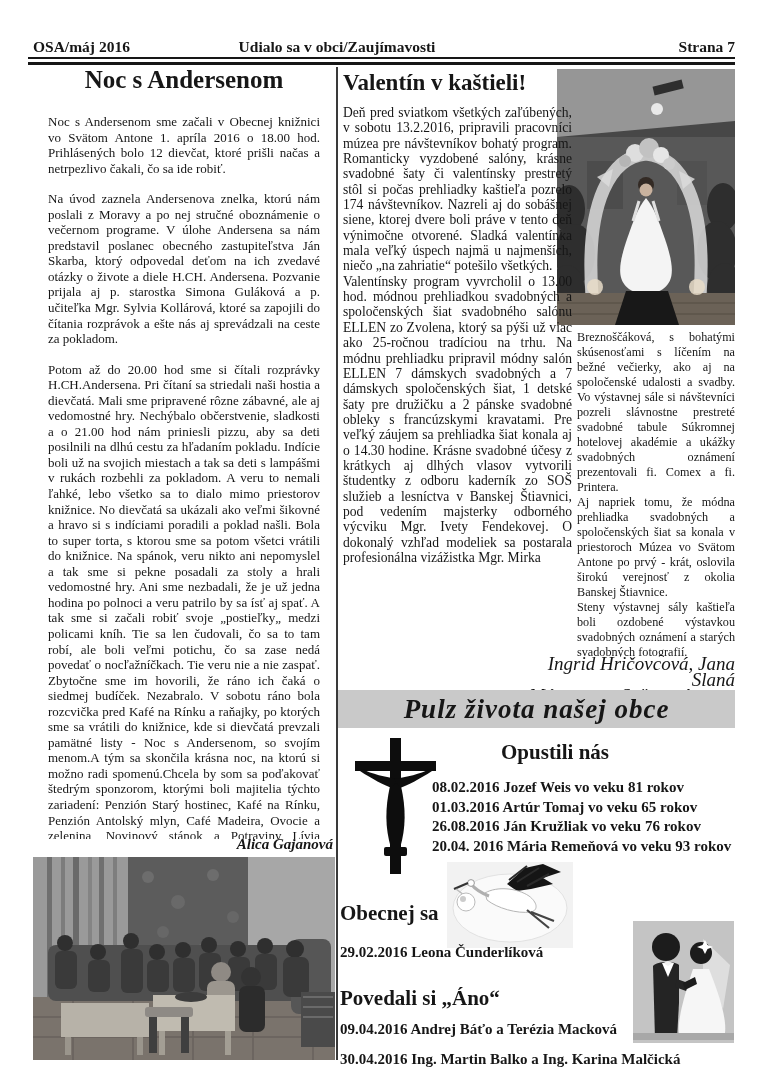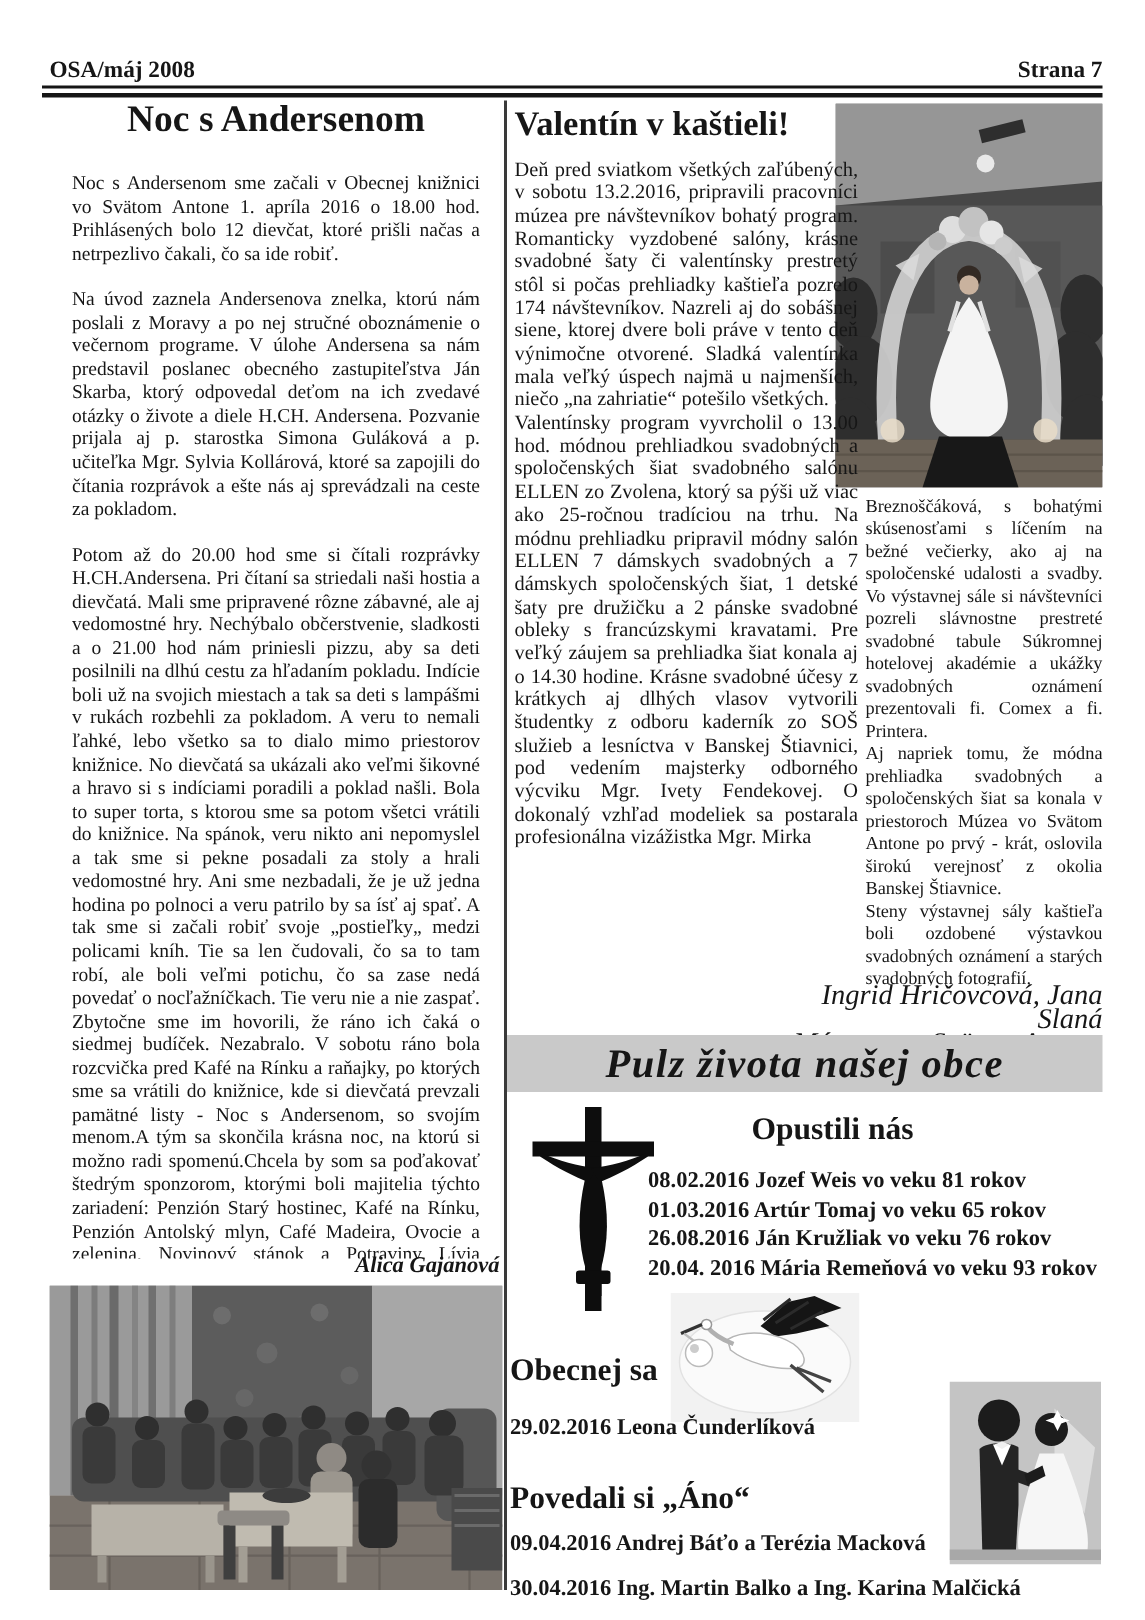--- a/index.html
+++ b/index.html
@@ -39,21 +39,22 @@
   .deaths-list{left:432px;top:778px;line-height:19.5px;}
   .births-list{left:340px;top:944px;}
   .weddings-list{left:340px;top:1014px;line-height:30px;}
   .photo{display:block;}
 </style>
 </head>
 <body>
 
 <div class="page">
 
-  <div class="abs hdr" style="left:33px;top:38px;">OSA/máj 2008</div>
+  <div class="abs hdr" style="left:33px;top:38px;">OSA/máj 2016</div>
+  <div class="abs hdr" style="left:187px;top:38px;width:300px;text-align:center;">Udialo sa v obci/Zaujímavosti</div>
   <div class="abs hdr" style="right:28px;top:38px;">Strana 7</div>
   <div class="abs rule" style="left:28px;top:57px;width:707px;height:2px;"></div>
   <div class="abs rule" style="left:28px;top:62px;width:707px;height:3px;"></div>
   <div class="abs vrule" style="left:336px;top:67px;width:2px;height:993px;"></div>
 
   <div class="abs art-title left-title">Noc s Andersenom</div>
   <div class="abs left-body">
     <p>Noc s Andersenom sme začali v Obecnej knižnici vo Svätom Antone 1. apríla 2016  o 18.00 hod. Prihlásených bolo 12 dievčat, ktoré prišli načas a netrpezlivo čakali, čo sa ide robiť.</p>
     <p>Na úvod zaznela Andersenova znelka, ktorú nám poslali z Moravy a po nej stručné oboznámenie o večernom programe. V úlohe Andersena sa nám predstavil poslanec obecného zastupiteľstva Ján Skarba, ktorý odpovedal deťom na ich zvedavé otázky o živote a diele H.CH. Andersena. Pozvanie prijala aj p. starostka Simona Guláková a p. učiteľka Mgr. Sylvia Kollárová, ktoré sa zapojili do čítania rozprávok a ešte nás aj sprevádzali na ceste za pokladom.</p>
     <p>Potom až do 20.00 hod sme si čítali rozprávky H.CH.Andersena. Pri čítaní sa striedali naši hostia a dievčatá. Mali sme pripravené rôzne zábavné, ale aj vedomostné hry. Nechýbalo občerstvenie, sladkosti a o 21.00 hod nám priniesli pizzu, aby sa deti posilnili na dlhú cestu za hľadaním pokladu. Indície boli už na svojich miestach a tak sa deti s lampášmi v rukách rozbehli za pokladom. A veru to nemali ľahké, lebo všetko sa to dialo mimo priestorov knižnice. No dievčatá sa ukázali ako veľmi šikovné a hravo si s indíciami poradili a poklad našli. Bola to super torta, s ktorou sme sa potom všetci vrátili do knižnice. Na spánok, veru nikto ani nepomyslel a tak sme si pekne posadali za stoly a hrali vedomostné hry. Ani sme nezbadali, že je už jedna hodina po polnoci a veru patrilo by sa ísť aj spať. A tak sme si začali robiť svoje „postieľky„ medzi policami kníh. Tie sa len čudovali, čo sa to tam robí, ale boli veľmi potichu, čo sa zase nedá povedať o nocľažníčkach. Tie veru nie a nie zaspať. Zbytočne sme im hovorili, že ráno ich čaká o siedmej budíček. Nezabralo. V sobotu ráno bola rozcvička pred Kafé na Rínku a raňajky, po ktorých sme sa vrátili do knižnice, kde si dievčatá prevzali pamätné listy - Noc s Andersenom, so svojím menom.A tým sa skončila krásna noc, na ktorú si možno radi spomenú.Chcela by som sa poďakovať štedrým sponzorom, ktorými boli majitelia týchto zariadení: Penzión Starý hostinec, Kafé na Rínku, Penzión Antolský mlyn, Café Madeira, Ovocie a zelenina, Novinový stánok a Potraviny Lívia Macková. Za spoluprácu ďakujem Obecnému úradu  Svätý Anton, Mgr. Martinke Belákovej a Jankovi Skarbovi. No a pravdaže aj vám dievčatá. Boli ste super! O rok si to zopakujeme.</p>

